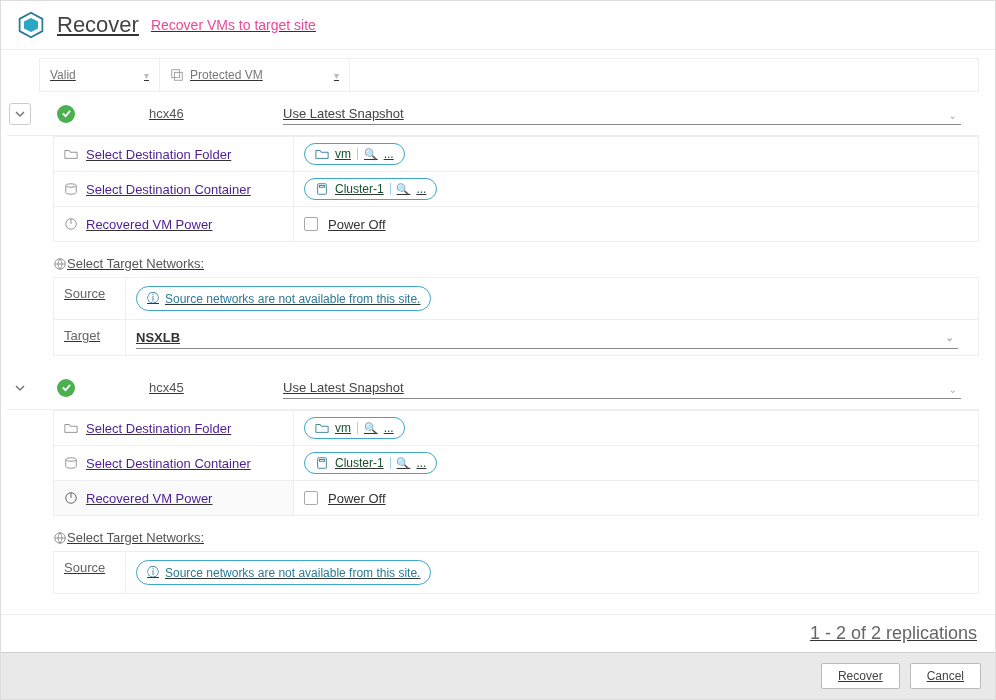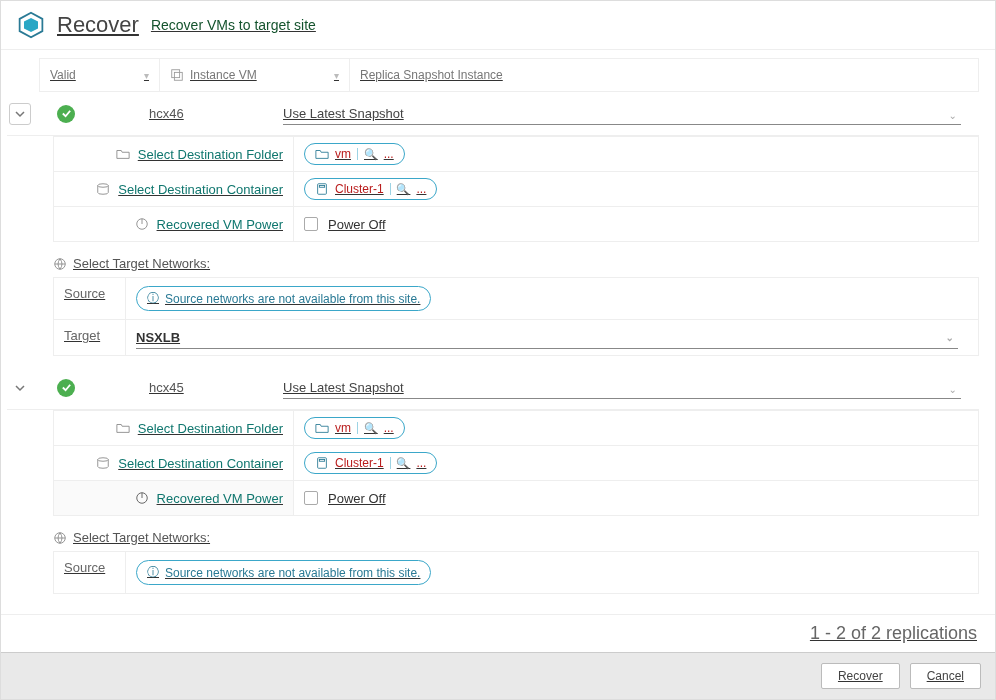--- a/index.html
+++ b/index.html
@@ -1,21 +1,21 @@
 <!DOCTYPE html>
 <html><head>
 <meta charset="utf-8">
 <style>
   * { box-sizing: border-box; }
   html, body { margin: 0; padding: 0; font-family: Arial, Helvetica, sans-serif; font-size: 13px; color: #333; background:#fff;}
   .window { width: 996px; height: 700px; display:flex; flex-direction:column; border:1px solid #ddd; position:relative;text-decoration:underline; }
   .header { display:flex; align-items:center; padding: 10px 16px; border-bottom:1px solid #eee; gap:12px;}
   .header .logo { width:28px; height:28px; }
   .header h1 { font-size:22px; font-weight:400; margin:0; color:#444;}
-  .header .sub { color:#14532d; font-size:14px; }
+  .header .sub { color:#ec4899; font-size:14px; }
   .columns { display:flex; align-items:center; border:1px solid #eee; margin:8px 16px 0 38px; height:34px; }
   .col-cell { display:flex; align-items:center; gap:8px; padding:0 10px; height:100%; border-right:1px solid #eee; color:#777; font-size:12px;}
   .col-cell.valid { width:120px; justify-content:space-between;}
   .col-cell.vm { width:190px; justify-content:space-between;}
   .col-cell.snap { flex:1; border-right:none;}
   .filter-icon { color:#bbb; font-size:10px;}
   .content { flex:1; overflow-y:auto; padding: 0 16px 0 6px; position:relative;}
   .content::-webkit-scrollbar { width:10px;}
   .content::-webkit-scrollbar-thumb { background:#c8c8c8; border-radius:5px;}
   .vm-block { margin-bottom: 10px; }
@@ -23,28 +23,28 @@
   .expander { width:22px; height:22px; border:1px solid #ccc; border-radius:3px; display:flex; align-items:center; justify-content:center; cursor:pointer; color:#777; margin-left:2px;}
   .status-ok { width:18px; height:18px; background:#4caf50; border-radius:50%; display:flex; align-items:center; justify-content:center; margin-left:12px;}
   .status-ok svg { width:11px; height:11px; fill:#fff;}
   .vm-name { width:180px; padding-left:60px; color:#555;}
   .snapshot-select { flex:1; position:relative; color:#444; padding:2px 0; cursor:pointer;}
   .snapshot-select .underline { position:absolute; left:0; right:18px; bottom:-2px; height:1px; background:#888;}
   .snapshot-select .chev { position:absolute; right:22px; top:6px; color:#aaa; font-size:10px;}
   .props { border:1px solid #eee; margin-left:46px; }
   .prop-row { display:flex; align-items:center; min-height:34px; border-bottom:1px solid #eee;}
   .prop-row:last-child { border-bottom:none;}
-  .prop-label { width:240px; padding:0 10px; display:flex; align-items:center; gap:8px; color:#0f766e; border-right:1px solid #eee; height:34px;justify-content:flex-end;}
+  .prop-label { width:240px; padding:0 10px; display:flex; align-items:center; gap:8px; color:#4c1d95; border-right:1px solid #eee; height:34px;}
   .prop-label.dark { background:#fafafa;}
   .prop-val { flex:1; padding:0 10px; display:flex; align-items:center; gap:10px;}
-  .pill { display:inline-flex; align-items:center; gap:6px; border:1px solid #3ba7c9; border-radius:14px; padding:3px 10px; color:#b91c1c; font-size:12px; cursor:pointer;}
+  .pill { display:inline-flex; align-items:center; gap:6px; border:1px solid #3ba7c9; border-radius:14px; padding:3px 10px; color:#14532d; font-size:12px; cursor:pointer;}
   .pill .sep { width:1px; height:12px; background:#3ba7c9; opacity:0.5;}
   .pill .mag { font-size:11px;}
   .chk { width:14px; height:14px; border:1px solid #aaa; border-radius:2px; display:inline-block;}
-  .section-label { display:flex; align-items:center; gap:6px; margin:14px 0 6px 46px; color:#555;}
+  .section-label { display:flex; align-items:center; margin:14px 0 6px 46px; color:#555;}
   .net-table { border:1px solid #eee; margin-left:46px;}
   .net-row { display:flex; border-bottom:1px solid #eee;}
   .net-row:last-child{border-bottom:none;}
   .net-label { width:72px; padding:8px 10px; color:#666; border-right:1px solid #eee; display:flex; align-items:flex-start;}
   .net-val { flex:1; padding:8px 10px; display:flex; flex-direction:column; gap:6px;}
   .info-pill { display:inline-flex; align-items:center; gap:6px; border:1px solid #3ba7c9; border-radius:14px; padding:3px 10px; color:#2a7a95; font-size:12px; width:fit-content;}
   .net-select { position:relative; padding:2px 0; font-weight:bold; color:#333; cursor:pointer;}
   .net-select .underline { position:absolute; left:0; right:10px; bottom:-2px; height:1px; background:#888;}
   .net-select .chev { position:absolute; right:14px; top:4px; color:#aaa; font-size:10px;}
   .status-bar { border-top:1px solid #eee; padding:8px 18px; text-align:right; color:#666; font-size:18px;}
@@ -75,26 +75,23 @@
       <span class="filter-icon">▾</span>
     </div>
     <div class="col-cell vm">
       <span style="display:flex;align-items:center;gap:6px;">
         <span class="ico">
           <svg viewBox="0 0 16 16">
               <rect x="2" y="2" width="9" height="9" fill="none" stroke="#999"></rect>
               <rect x="5" y="5" width="9" height="9" fill="none" stroke="#999"></rect>
             </svg>
         </span>
-        <span>Instance VM</span>
+        <span>Protected VM</span>
       </span>
       <span class="filter-icon">▾</span>
-    </div>
-    <div class="col-cell snap">
-      <span>Replica Snapshot Instance</span>
     </div>
   </div>
 
   <div class="content">
 
     <div class="vm-block">
       <div class="vm-header">
         <div class="expander">
           <svg width="10" height="10" viewBox="0 0 10 10">
               <path d="M1 3 L5 7 L9 3" fill="none" stroke="#777" stroke-width="1.5"></path>

